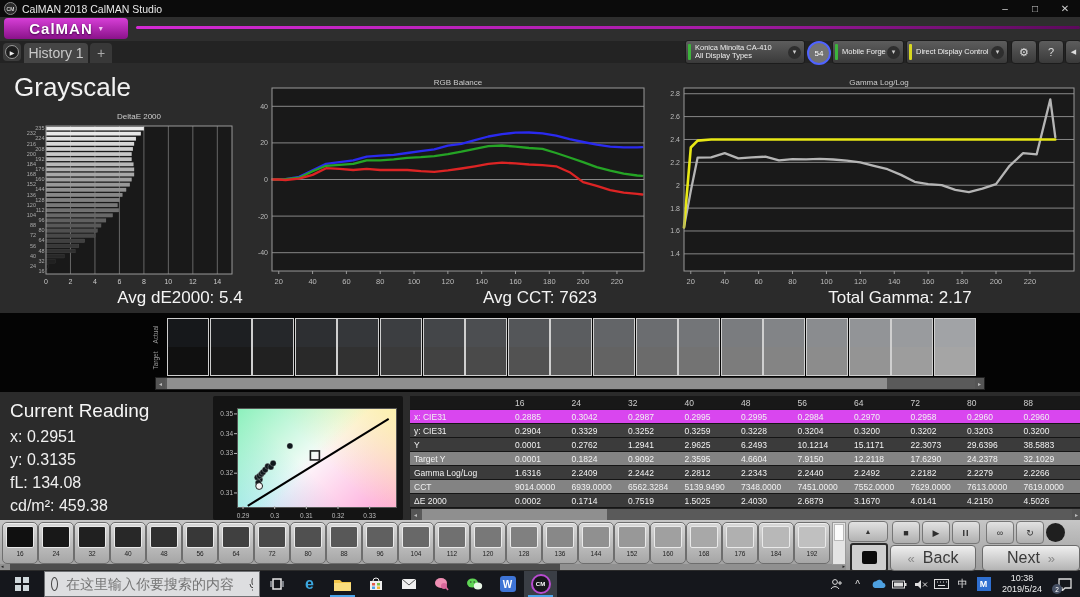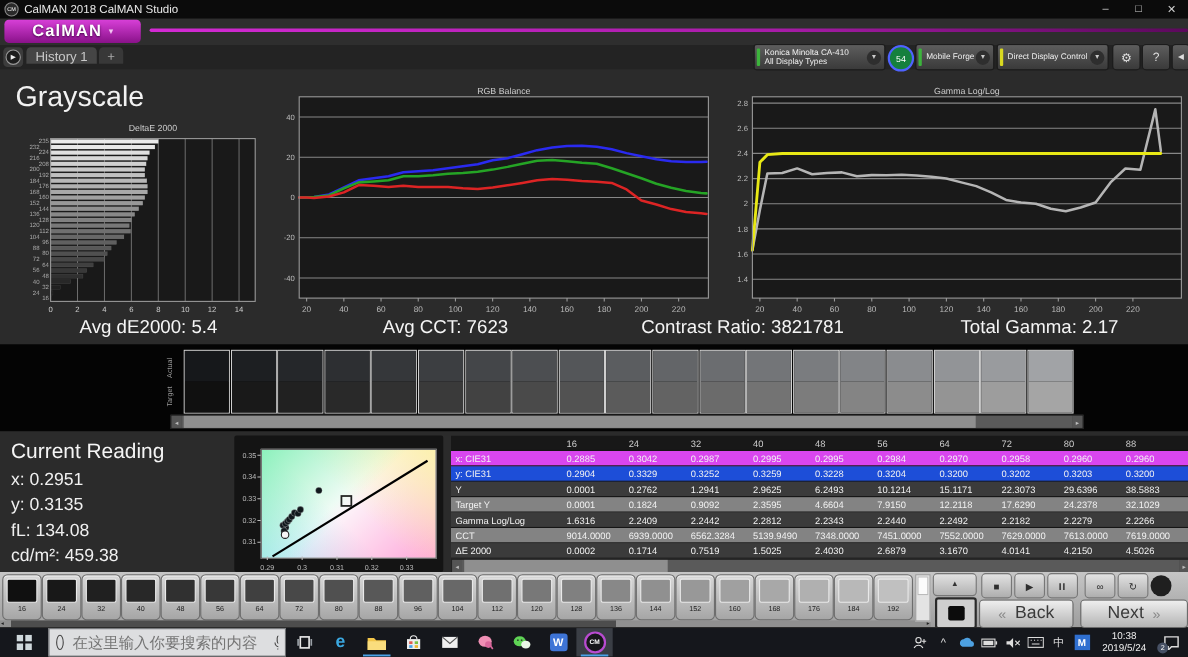--- a/index.html
+++ b/index.html
@@ -24,33 +24,33 @@
   .logo .dd{color:#f3c6f3;font-size:8px;margin-left:6px;}
   .brandline{position:absolute;left:136px;top:9px;width:944px;height:3px;
         background:linear-gradient(90deg,#d42ad4,#a81ca8 60%,#5c095c);border-radius:2px;}
 
   
   .tabrow{left:0;top:41px;width:1080px;height:22px;background:#232323;}
   .histbtn{position:absolute;left:3px;top:2px;width:18px;height:18px;border-radius:4px;background:#3c3c3c;
         display:flex;align-items:center;justify-content:center;}
   .histbtn span{width:12px;height:12px;border-radius:50%;background:#1d1d1d;border:1px solid #999;color:#eee;
         font-size:6px;display:flex;align-items:center;justify-content:center;}
-  .tab{position:absolute;top:2px;height:15px;background:#454545;border-radius:4px 4px 0 0;color:#c9c9c9;
-        font-size:12px;display:flex;align-items:center;justify-content:center;}
+  .tab{position:absolute;top:2px;height:20px;background:#454545;border-radius:4px 4px 0 0;color:#c9c9c9;
+        font-size:14px;display:flex;align-items:center;justify-content:center;}
   .tab.add{background:#383838;color:#aaa;}
 
   .drop{position:absolute;top:-1px;height:22px;background:linear-gradient(#5d5d5d,#3a3a3a);border:1px solid #1c1c1c;
         border-radius:3px;color:#efefef;display:flex;align-items:center;}
   .drop .bar{width:3px;height:16px;margin:0 4px 0 2px;border-radius:1px;}
   .drop .txt{font-size:7.5px;line-height:8px;}
   .drop .arr{margin-left:auto;margin-right:3px;width:13px;height:13px;border-radius:50%;background:#2e2e2e;
         color:#ccc;font-size:7px;display:flex;align-items:center;justify-content:center;}
   .roundbtn{position:absolute;top:-1px;width:24px;height:22px;border-radius:4px;background:linear-gradient(#5d5d5d,#3a3a3a);
         border:1px solid #1c1c1c;color:#ddd;display:flex;align-items:center;justify-content:center;font-size:11px;}
-  .badge54{position:absolute;top:0;width:20px;height:20px;border-radius:50%;background:#15803d;border:2px solid #4f63ff;
+  .badge54{position:absolute;top:0;width:20px;height:20px;border-radius:50%;background:#737373;border:2px solid #4f63ff;
         color:#fff;font-size:8px;display:flex;align-items:center;justify-content:center;}
 
   
   .pagetitle{left:14px;top:72px;color:#f2f2f2;font-size:26px;}
   .statrow{left:0;top:288px;width:1080px;height:24px;display:flex;color:#f5f5f5;font-size:17px;}
   .statrow div{flex:1;text-align:center;}
 
   
   .gstrip{left:0;top:313px;width:1080px;height:79px;background:#040404;}
   .rot{position:absolute;color:#9a9a9a;font-size:6.5px;transform:rotate(-90deg);transform-origin:center;}
@@ -346,21 +346,20 @@
       <text x="300.0869565217391" y="208" font-size="7.5" fill="#bbbbbb" text-anchor="middle">180</text>
       <line x1="334" y1="195" x2="334" y2="198" stroke="#999999"></line>
       <text x="334" y="208" font-size="7.5" fill="#bbbbbb" text-anchor="middle">200</text>
       <line x1="367.9130434782609" y1="195" x2="367.9130434782609" y2="198" stroke="#999999"></line>
       <text x="367.9130434782609" y="208" font-size="7.5" fill="#bbbbbb" text-anchor="middle">220</text>
     </svg>
 
   <div class="abs statrow">
     <div>Avg dE2000: 5.4</div>
     <div>Avg CCT: 7623</div>
-    <div>Contrast Ratio: 3821781</div>
     <div>Total Gamma: 2.17</div>
   </div>
 
   <div class="abs gstrip">
     <div class="rot" style="left:146px;top:18px;">Actual</div>
     <div class="rot" style="left:146px;top:44px;">Target</div>
     <div id="gstrip-swatches">
         <div class="sw-cell" style="left: 167px;">
           <div class="h" style="top: 0px; background: rgb(22, 24, 27);"></div>
           <div class="h" style="top: 50%; background: rgb(16, 16, 16);"></div>
@@ -534,21 +533,21 @@
         <div class="vc">0.3042</div>
         <div class="vc">0.2987</div>
         <div class="vc">0.2995</div>
         <div class="vc">0.2995</div>
         <div class="vc">0.2984</div>
         <div class="vc">0.2970</div>
         <div class="vc">0.2958</div>
         <div class="vc">0.2960</div>
         <div class="vc">0.2960</div>
       </div>
-      <div class="trow" style="background: #1d4ed8;">
+      <div class="trow" style="background: #404040;">
         <div class="lc">y: CIE31</div>
         <div class="vc">0.2904</div>
         <div class="vc">0.3329</div>
         <div class="vc">0.3252</div>
         <div class="vc">0.3259</div>
         <div class="vc">0.3228</div>
         <div class="vc">0.3204</div>
         <div class="vc">0.3200</div>
         <div class="vc">0.3202</div>
         <div class="vc">0.3203</div>

